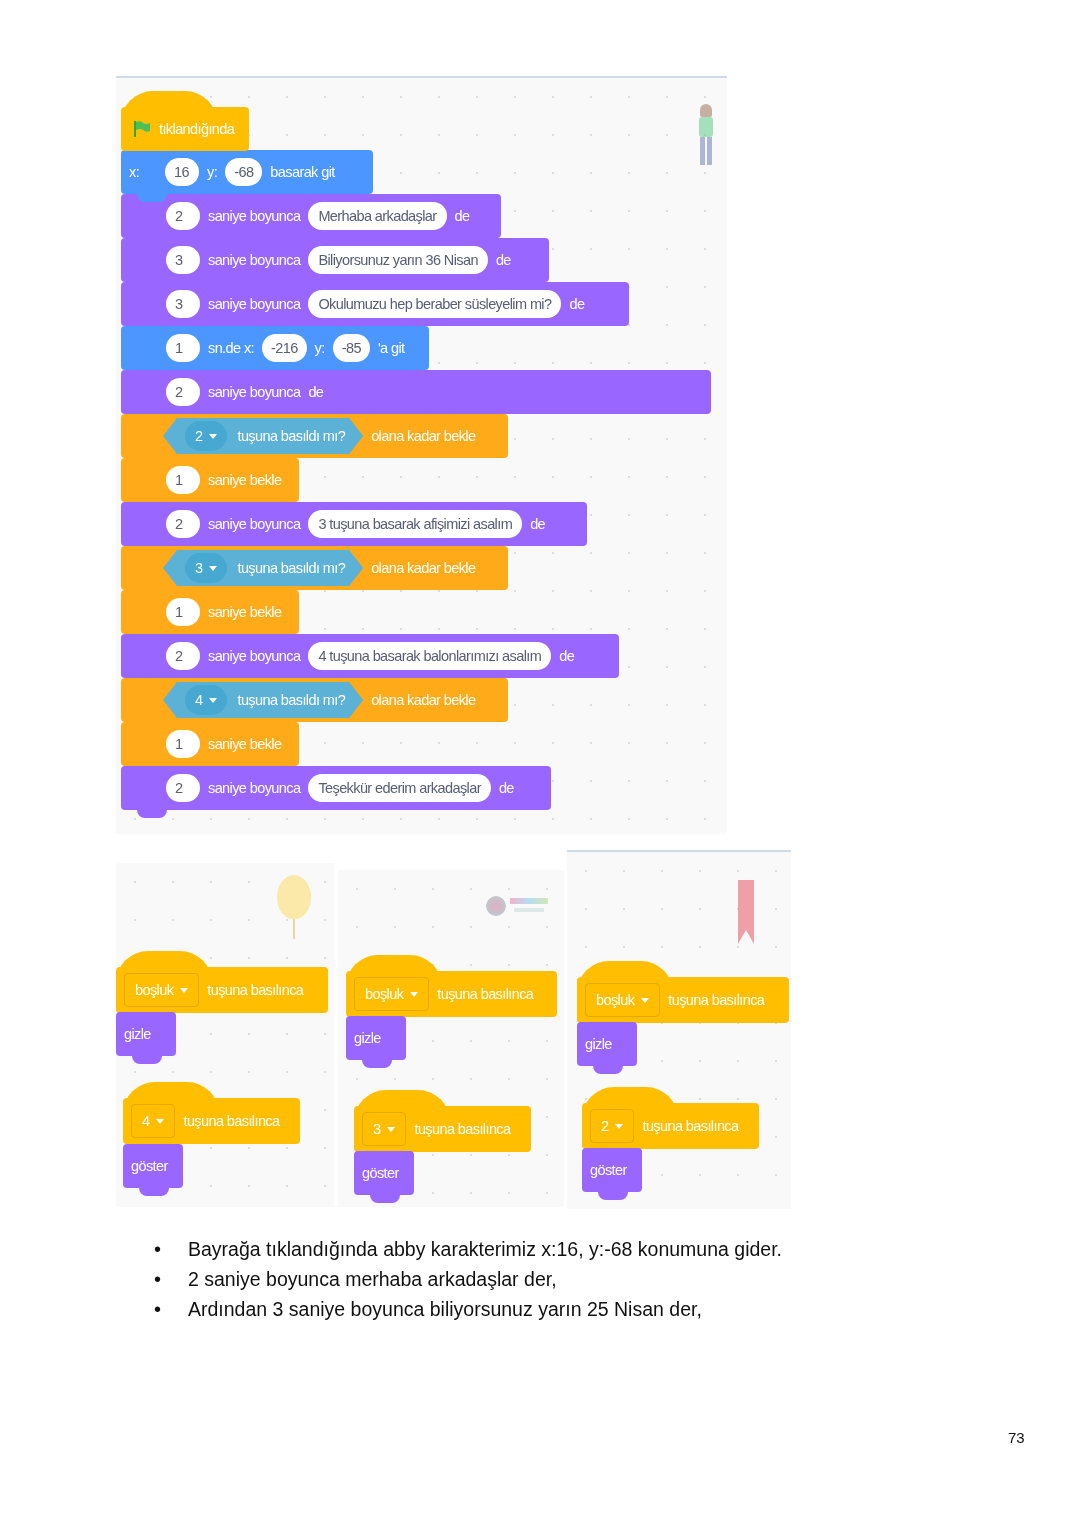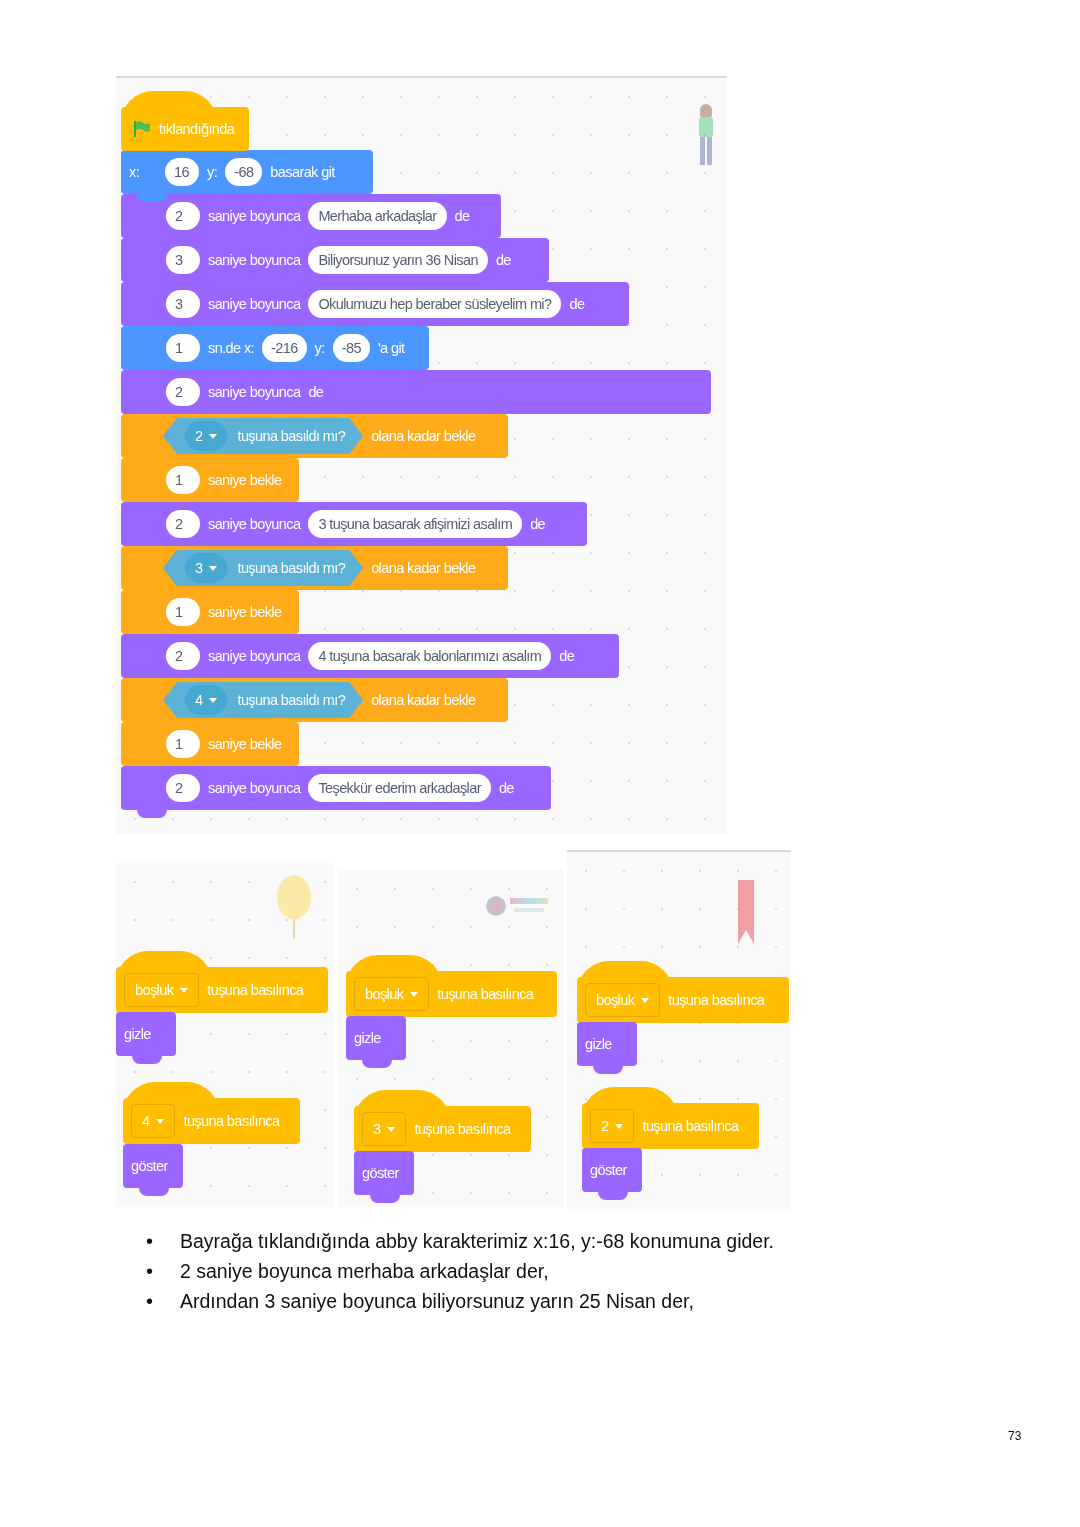--- a/index.html
+++ b/index.html
@@ -30,25 +30,25 @@
          clip-path: polygon(14px 0, calc(100% - 14px) 0, 100% 50%, calc(100% - 14px) 100%, 14px 100%, 0 50%); }
   .keydrop { display:inline-flex; align-items:center; background:#47a8d1; border-radius:16px; height:30px;
              padding:0 10px; margin-right:10px; }
   .caret { display:inline-block; width:0; height:0; border-left:4px solid transparent;
            border-right:4px solid transparent; border-top:5px solid #fff; margin-left:7px; }
   .keysel { display:inline-flex; align-items:center; height:32px; padding:0 10px;
             border:1px solid #e6a800; border-radius:4px; margin-right:8px; background:#ffbf00; }
   .stackblk { position:absolute; height:44px; display:flex; align-items:center; color:#fff;
               background:#9966ff; font-size:14.5px; letter-spacing:-0.6px; padding:0 8px;
               border-radius:4px; box-sizing:border-box; }
-  .bullets { position:absolute; left:146px; top:1226px; margin:0; padding:0; list-style:none;
+  .bullets { position:absolute; left:146px; top:1226px; margin:8px; padding:0; list-style:none;
              font-family:"Liberation Sans", sans-serif; font-size:19.5px; color:#111; }
   .bullets li { height:30px; line-height:30px; position:relative; padding-left:34px; }
   .bullets li::before { content:"•"; position:absolute; left:0; font-size:20px; }
-  .pagenum { position:absolute; left:1008px; top:1429px; font-size:12px; color:#111; }
+  .pagenum { position:absolute; left:1008px; top:1429px; font-size:15px; color:#111; }
 </style>
 </head>
 <body>
 
 <div class="panel top-line" style="left:116px; top:76px; width:611px; height:756px;">
 
   <div style="position:absolute; left:578px; top:26px; width:24px; height:66px; opacity:0.45;">
     <div style="position:absolute; left:6px; top:0; width:12px; height:13px; background:#8a5a3a; border-radius:6px 6px 2px 2px;"></div>
     <div style="position:absolute; left:5px; top:13px; width:14px; height:20px; background:#3ec46d; border-radius:3px;"></div>
     <div style="position:absolute; left:6px; top:33px; width:5px; height:28px; background:#5566aa;"></div>

